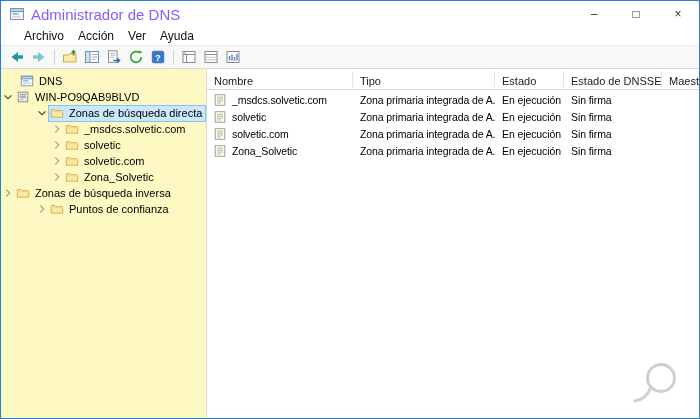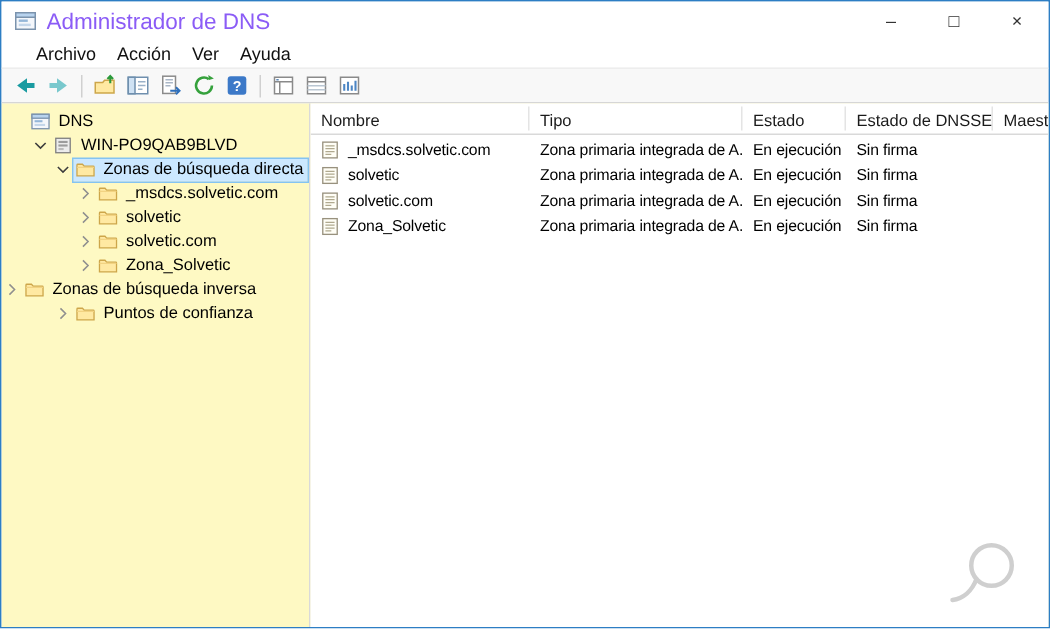--- a/index.html
+++ b/index.html
@@ -169,21 +169,21 @@
               <svg viewBox="0 0 16 16">
                 <rect x="1.5" y="2.5" width="13" height="11" fill="#f4f7fb" stroke="#7b93ad"></rect>
                 <rect x="1.5" y="2.5" width="13" height="3" fill="#b8d3ee" stroke="#7b93ad"></rect>
                 <rect x="3.5" y="7" width="6" height="1.6" fill="#94b6d8"></rect>
                 <rect x="3.5" y="9.8" width="8" height="1.6" fill="#c3d6ea"></rect>
               </svg>
             </span>
             <span class="t-label">DNS</span>
           </span>
         </div>
-        <div class="tree-row" style="padding-left: 19px;">
+        <div class="tree-row" style="">
           <span class="chev">
             <svg viewBox="0 0 14 14">
               <polyline points="3,5 7,9 11,5" fill="none" stroke="#3c3c3c" stroke-width="1.2"></polyline>
             </svg>
           </span>
           <span class="t-inner">
             <span class="t-icon">
               <svg viewBox="0 0 16 16">
                 <rect x="2.5" y="2.5" width="11" height="11" fill="#ececec" stroke="#808080"></rect>
                 <rect x="4.5" y="4.5" width="7" height="1.6" fill="#9c9c9c"></rect>

